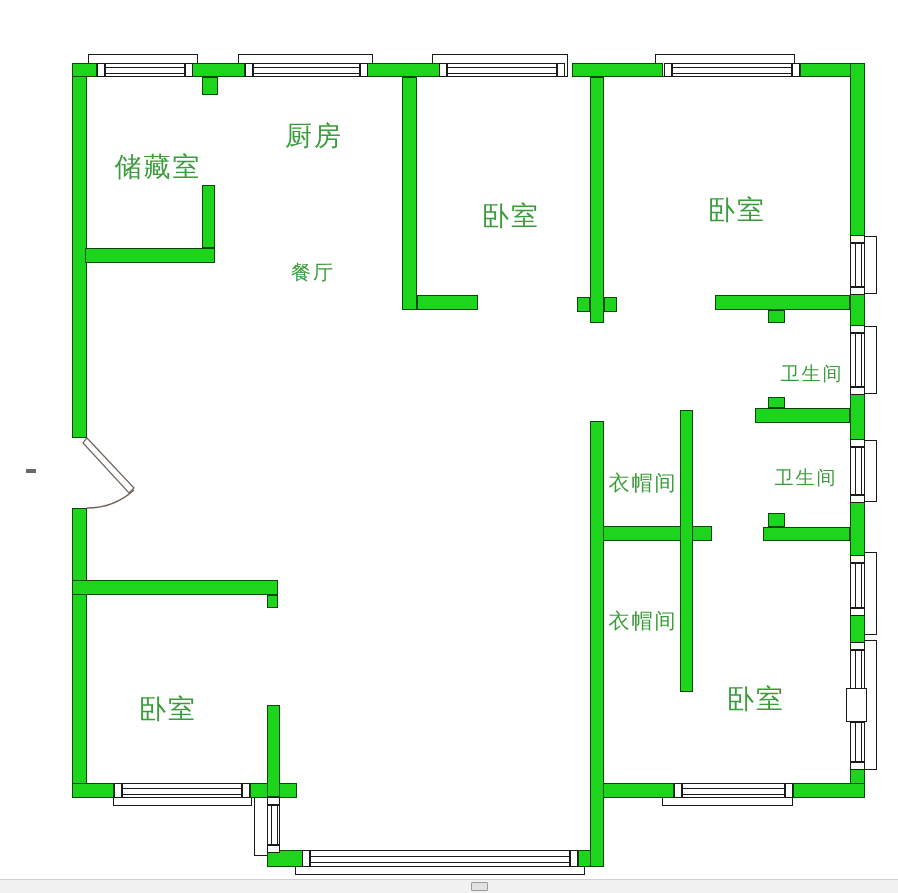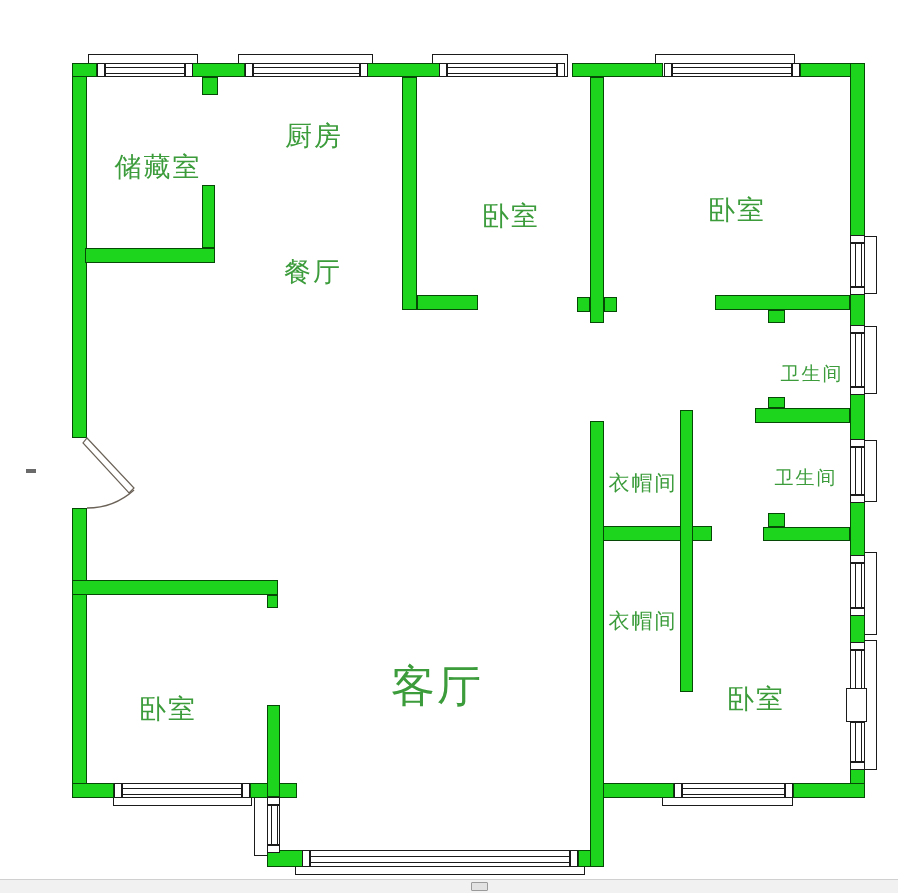--- a/index.html
+++ b/index.html
@@ -153,27 +153,26 @@
     <div class="jamb" style="left: 850px; top: 762px; width: 15px; height: 8px;"></div>
     <div class="window" style="left: 267px; top: 805px; width: 13px; height: 40px;">
       <div class="glaze-v"></div>
     </div>
     <div class="jamb" style="left: 267px; top: 797px; width: 13px; height: 8px;"></div>
     <div class="jamb" style="left: 267px; top: 845px; width: 13px; height: 8px;"></div>
     <div class="box" style="left: 846px; top: 688px; width: 21px; height: 34px;"></div>
     <div class="stray" style="left: 26px; top: 469px; width: 10px; height: 4px;"></div>
     <div class="room-label" style="left: 158px; top: 167px; font-size: 27px;">储藏室</div>
     <div class="room-label" style="left: 314px; top: 136px; font-size: 27px;">厨房</div>
-    <div class="room-label" style="left: 313px; top: 272px; font-size: 27px;">餐厅</div>
+    <div class="room-label" style="left: 313px; top: 272px; font-size: 20px;">餐厅</div>
     <div class="room-label" style="left: 511px; top: 216px; font-size: 27px;">卧室</div>
     <div class="room-label" style="left: 737px; top: 210px; font-size: 27px;">卧室</div>
     <div class="room-label" style="left: 812px; top: 374px; font-size: 19px;">卫生间</div>
     <div class="room-label" style="left: 806px; top: 478px; font-size: 19px;">卫生间</div>
     <div class="room-label" style="left: 643px; top: 483px; font-size: 21px;">衣帽间</div>
     <div class="room-label" style="left: 643px; top: 621px; font-size: 21px;">衣帽间</div>
     <div class="room-label" style="left: 168px; top: 709px; font-size: 27px;">卧室</div>
-    <div class="room-label" style="left: 437px; top: 686px; font-size: 44px;">客厅</div>
     <div class="room-label" style="left: 756px; top: 699px; font-size: 27px;">卧室</div>
   </div>
 
 <div id="scrollbar-track">
   <div id="scrollbar-thumb" style="left: 471px; width: 17px;"></div>
 </div>
 
 </body></html>

